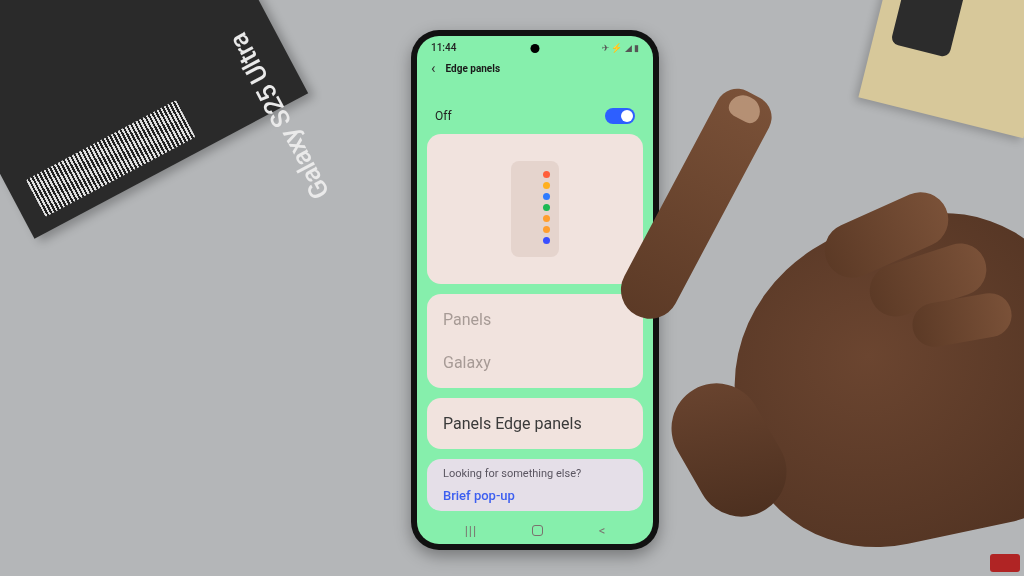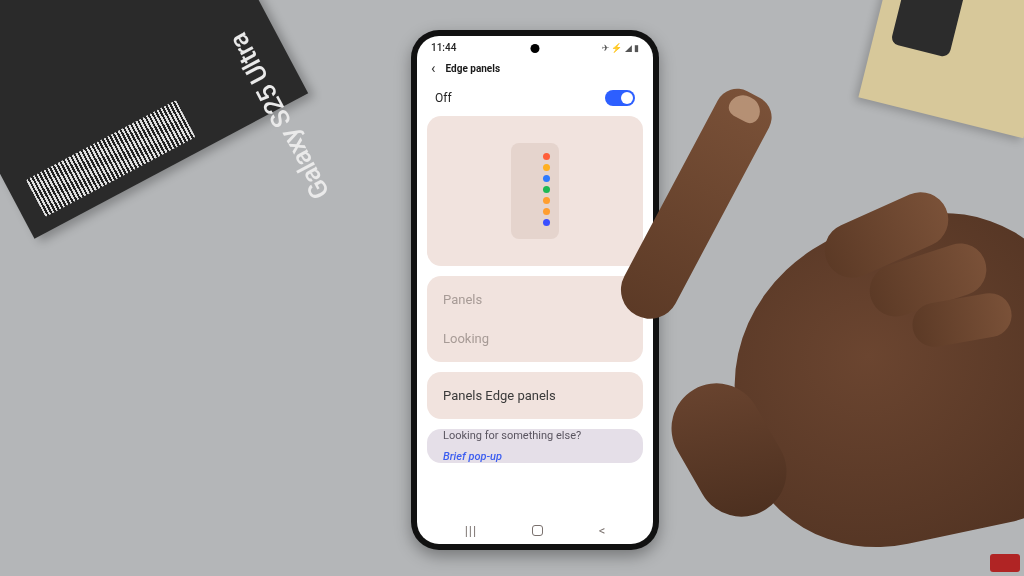--- a/index.html
+++ b/index.html
@@ -62,21 +62,21 @@
     position: absolute;
     left: 411px; top: 30px;
     width: 248px; height: 520px;
     background: #111;
     border-radius: 28px;
     box-shadow: 0 6px 16px rgba(0,0,0,.35);
     padding: 6px;
   }
   .screen {
     width: 100%; height: 100%;
-    background: #ffffff;
+    background: #86efac;
     border-radius: 22px;
     overflow: hidden;
     position: relative;
     display: flex;
     flex-direction: column;
   }
   .camera-hole {
     position: absolute;
     top: 8px; left: 50%;
     transform: translateX(-50%);
@@ -104,20 +104,21 @@
     padding: 6px 14px 10px;
   }
   .back-icon { font-size: 15px; color: #333; line-height: 1; }
   .title { font-size: 10px; font-weight: 700; color: #1a1a1a; }
 
   .toggle-row {
     display: flex;
     justify-content: space-between;
     align-items: center;
     padding: 4px 18px 10px;
+    margin-top: 18px;
   }
   .toggle-label { font-size: 12px; color: #222; }
   .toggle {
     width: 30px; height: 16px;
     background: #2d5fff;
     border-radius: 10px;
     position: relative;
   }
   .toggle::after {
     content: "";
@@ -148,32 +149,32 @@
     display: flex;
     justify-content: center;
     padding-top: 10px;
   }
   .dots { display: flex; flex-direction: column; gap: 4px; margin-left: 22px; }
   .dot { width: 7px; height: 7px; border-radius: 50%; }
 
   .list-card { padding: 4px 0; }
   .list-item {
     padding: 12px 16px;
-    font-size: 13px;
+    font-size: 16px;
     color: #3a3a3a;
   }
   .list-item.dim { color: #a79b96; }
 
   .lookup-card {
     background: #e5dfe8;
     border-radius: 14px;
-    padding: 0 16px;
+    padding: 8px 16px;
   }
   .lookup-title { font-size: 11px; color: #5a5560; margin-bottom: 8px; }
-  .lookup-link { font-size: 11px; color: #3d5ff0; font-weight: 500; font-style: italic; }
+  .lookup-link { font-size: 13px; color: #3d5ff0; font-weight: 500; }
 
   .nav-bar {
     display: flex;
     justify-content: space-around;
     align-items: center;
     padding: 8px 20px 6px;
   }
   .nav-bar span { color: #7a716e; font-size: 13px; }
   .nav-recent { letter-spacing: 1px; }
   .nav-home {
@@ -277,21 +278,21 @@
             <span class="dot" style="background:#1db954"></span>
             <span class="dot" style="background:#ff9e2e"></span>
             <span class="dot" style="background:#ff9e2e"></span>
             <span class="dot" style="background:#3a4fff"></span>
           </div>
         </div>
       </div>
 
       <div class="card list-card">
         <div class="list-item dim">Panels</div>
-        <div class="list-item dim">Looking</div>
+        <div class="list-item dim">Galaxy</div>
       </div>
 
       <div class="card list-card">
         <div class="list-item">Panels Edge panels</div>
       </div>
 
       <div class="lookup-card">
         <div class="lookup-title">Looking for something else?</div>
         <div class="lookup-link">Brief pop-up</div>
       </div>

